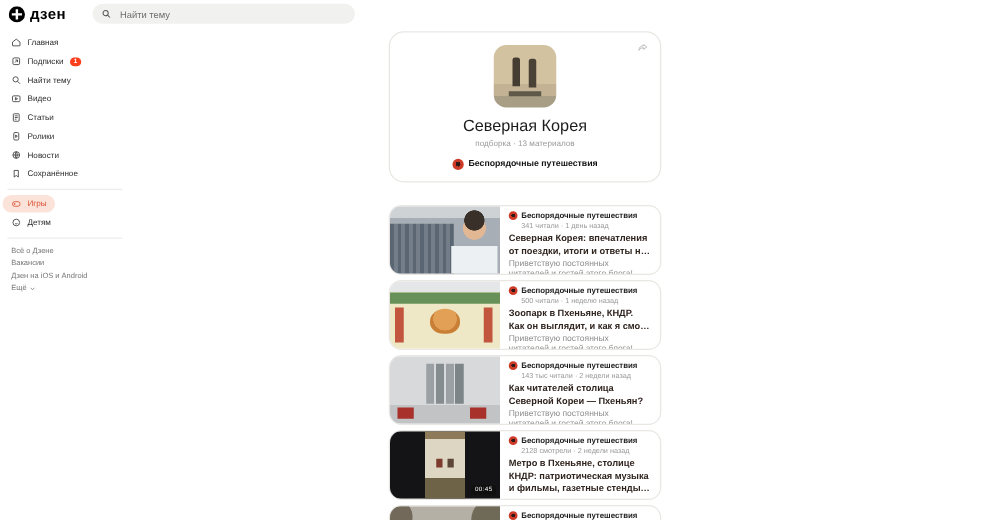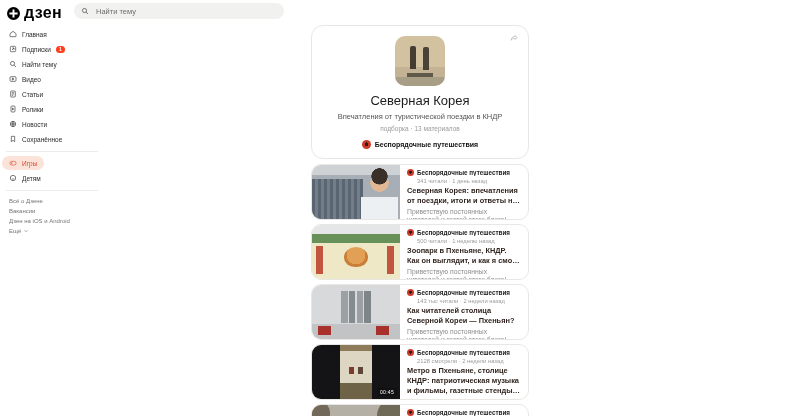--- a/index.html
+++ b/index.html
@@ -5,21 +5,21 @@
   html,body{margin:0;padding:0;}
   body{
     width:800px;height:416px;position:relative;overflow:hidden;
     background:#fff;font-family:"Liberation Sans",sans-serif;color:#1f1f1f;
     -webkit-font-smoothing:antialiased;
   }
   
   .topbar{position:absolute;top:0;left:0;right:0;height:24px;background:#fff;}
   .logo{position:absolute;left:7px;top:4px;display:flex;align-items:center;gap:4px;cursor:pointer;}
   .logo-mark{width:13px;height:13px;display:block;}
-  .logo-text{font-size:16px;font-weight:bold;letter-spacing:.3px;color:#000;}
+  .logo-text{font-size:12px;font-weight:bold;letter-spacing:.3px;color:#000;}
   .search-pill{position:absolute;left:74px;top:3px;width:210px;height:16px;border-radius:9px;
     background:#f1f1ef;display:flex;align-items:center;padding:0 7px;gap:5px;box-sizing:border-box;}
   .search-pill svg{flex:none;}
   .search-input{border:none;outline:none;background:transparent;font-size:7.5px;color:#333;width:100%;
     font-family:"Liberation Sans",sans-serif;}
   .search-input::placeholder{color:#6e6e6e;}
   
   .sidebar{position:absolute;top:27px;left:0;width:110px;display:flex;flex-direction:column;align-items:flex-start;}
   .side-item{display:flex;align-items:center;gap:5px;padding:3px 7px;margin:0 0 1px 2px;font-size:6.5px;
     color:#2b2b2b;cursor:pointer;border-radius:7px;white-space:nowrap;}
@@ -28,21 +28,21 @@
   .side-item.active svg{color:#d94f32;}
   .badge{background:#fc3f1d;color:#fff;font-size:5px;min-width:7px;height:7px;border-radius:4px;
     display:flex;align-items:center;justify-content:center;padding:0 1px;font-weight:bold;}
   .side-divider{height:1px;background:#ececec;width:92px;margin:4px 0 4px 6px;}
   .side-footer{display:flex;flex-direction:column;gap:4px;padding:3px 0 0 9px;}
   .side-link{font-size:6px;color:#767676;cursor:pointer;white-space:nowrap;}
   .side-more{display:flex;align-items:center;gap:2px;}
   
   .main{position:absolute;left:311px;top:25px;width:218px;}
   .collection-card{border:1px solid #e9e7e3;border-radius:12px;padding:8px 10px 9px;text-align:center;
-    position:relative;margin-bottom:5px;background:#fff;box-sizing:border-box;}
+    position:relative;margin-bottom:18px;background:#fff;box-sizing:border-box;}
   .share-btn{position:absolute;right:8px;top:7px;cursor:pointer;line-height:0;}
   .collection-img{width:50px;height:50px;margin:2px auto 7px;border-radius:10px;position:relative;
     overflow:hidden;background:linear-gradient(180deg,#d3c2a0 0 62%,#c3b394 62% 82%,#a89d85 82%);}
   .statue{position:absolute;top:10px;left:15px;width:6px;height:23px;background:#453d31;border-radius:2px 2px 0 0;
     box-shadow:13px 1px 0 #4a4236;}
   .pedestal{position:absolute;left:12px;bottom:9px;width:26px;height:4px;background:#5f594a;}
   .collection-title{font-size:13px;font-weight:500;margin:0 0 4px;color:#1c1c1c;}
   .collection-subtitle{font-size:7.5px;color:#555;}
   .collection-meta{font-size:6.5px;color:#9a9a9a;margin-top:4px;}
   .collection-channel{display:flex;align-items:center;justify-content:center;gap:4px;margin-top:8px;cursor:pointer;}
@@ -211,21 +211,20 @@
     <span class="share-btn">
       <svg width="11" height="10" viewBox="0 0 24 24" fill="none" stroke="#b9b9b9" stroke-width="1.9" stroke-linejoin="round">
         <path d="M13 6.5 19 11l-6 4.5v-3c-4.6 0-7.3 1.7-9 5 .3-6 3.6-8.9 9-9.1z"></path>
       </svg>
     </span>
     <div class="collection-img">
       <div class="statue"></div>
       <div class="pedestal"></div>
     </div>
     <h1 class="collection-title">Северная Корея</h1>
-    <div class="collection-subtitle">Впечатления от туристической поездки в КНДР</div>
     <div class="collection-meta">подборка · 13 материалов</div>
     <div class="collection-channel">
       <span class="coll-avatar"></span>
       <span class="name">Беспорядочные путешествия</span>
     </div>
   </section>
 
   <article class="card">
     <div class="thumb thumb-crowd">
         <div class="ta"></div>

